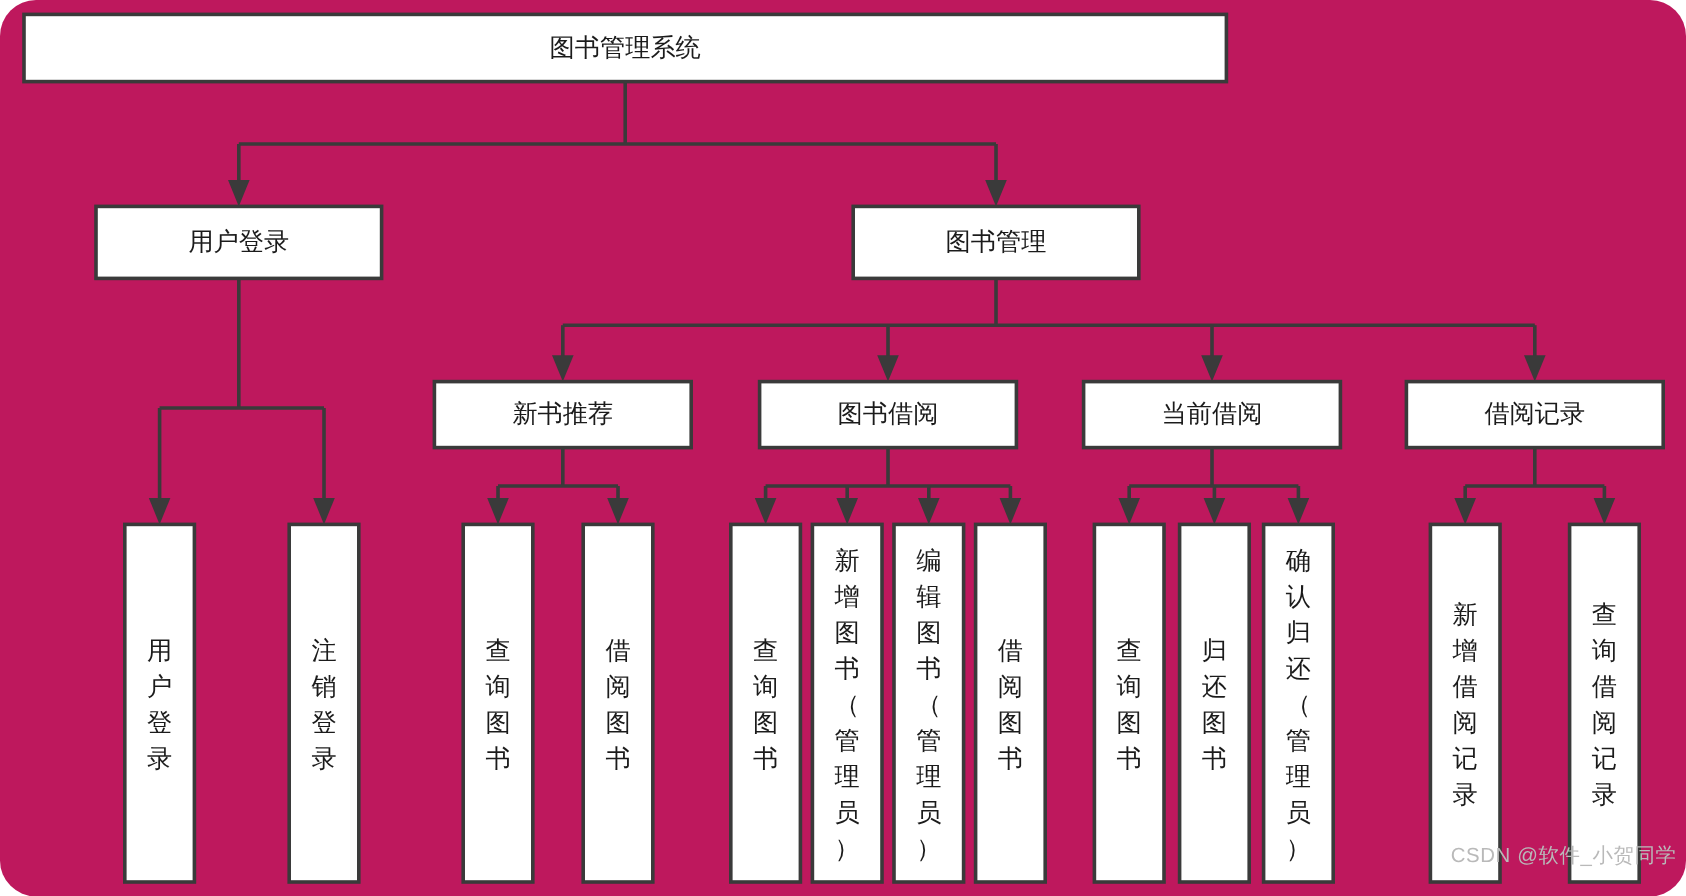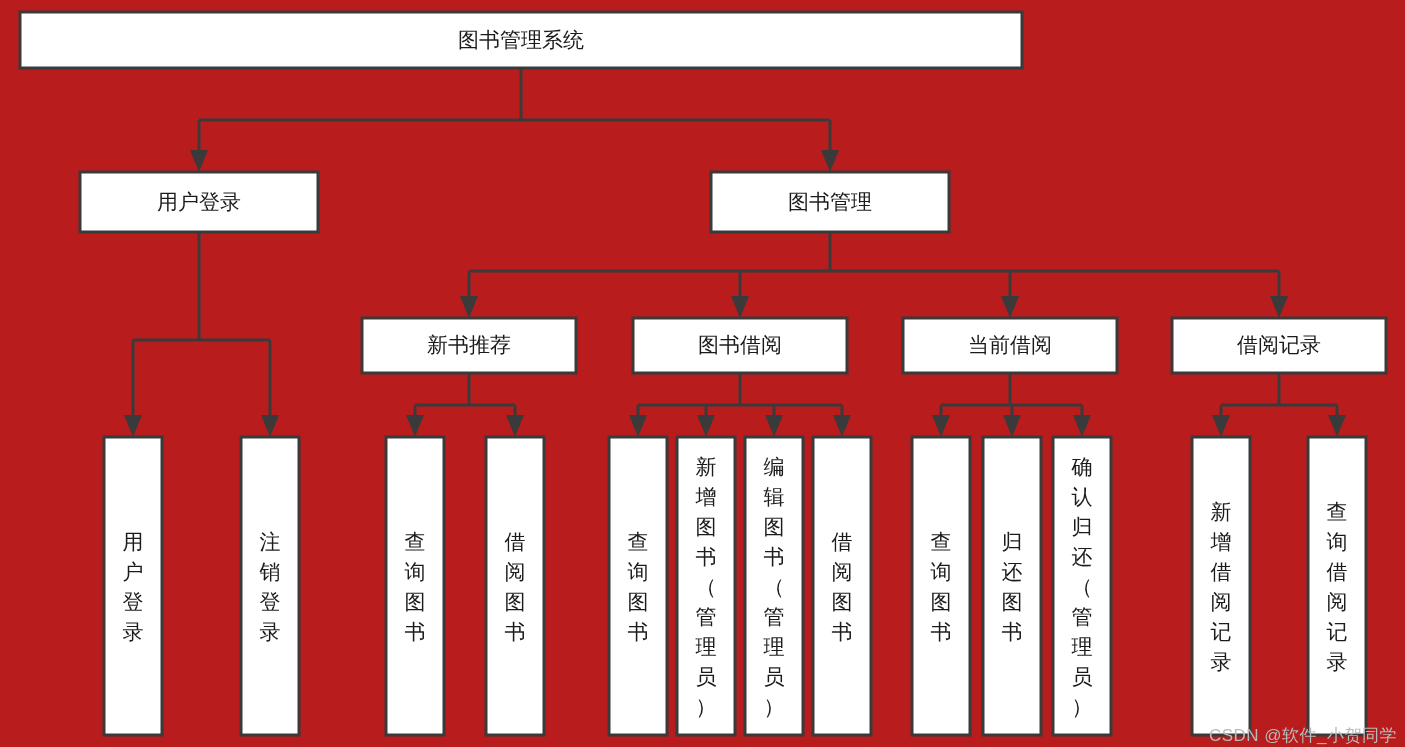--- a/index.html
+++ b/index.html
@@ -10,21 +10,22 @@
   body {
     font-family: "Liberation Sans", "DejaVu Sans", sans-serif;
     width: 1405px;
     height: 747px;
     overflow: hidden;
   }
   #diagram-root {
     position: relative;
     width: 1405px;
     height: 747px;
-    background: #b91c1c;
+    background: #be185d;
+    border-radius: 30px;
   }
   svg#tree-svg {
     position: absolute;
     left: 0;
     top: 0;
     width: 1405px;
     height: 747px;
     display: block;
   }
   .node-box {
@@ -51,21 +52,21 @@
   }
   .node-label-v {
     font-family: "Liberation Sans", "DejaVu Sans", sans-serif;
     font-size: 21px;
     fill: #1b1b1b;
     text-anchor: middle;
   }
   .watermark {
     position: absolute;
     right: 8px;
-    bottom: 0;
+    bottom: 23px;
     font-family: "Liberation Sans", "DejaVu Sans", sans-serif;
     font-size: 17px;
     color: #b9b9b9;
     white-space: nowrap;
     letter-spacing: 0.5px;
   }
 </style>
 </head>
 <body>
 

